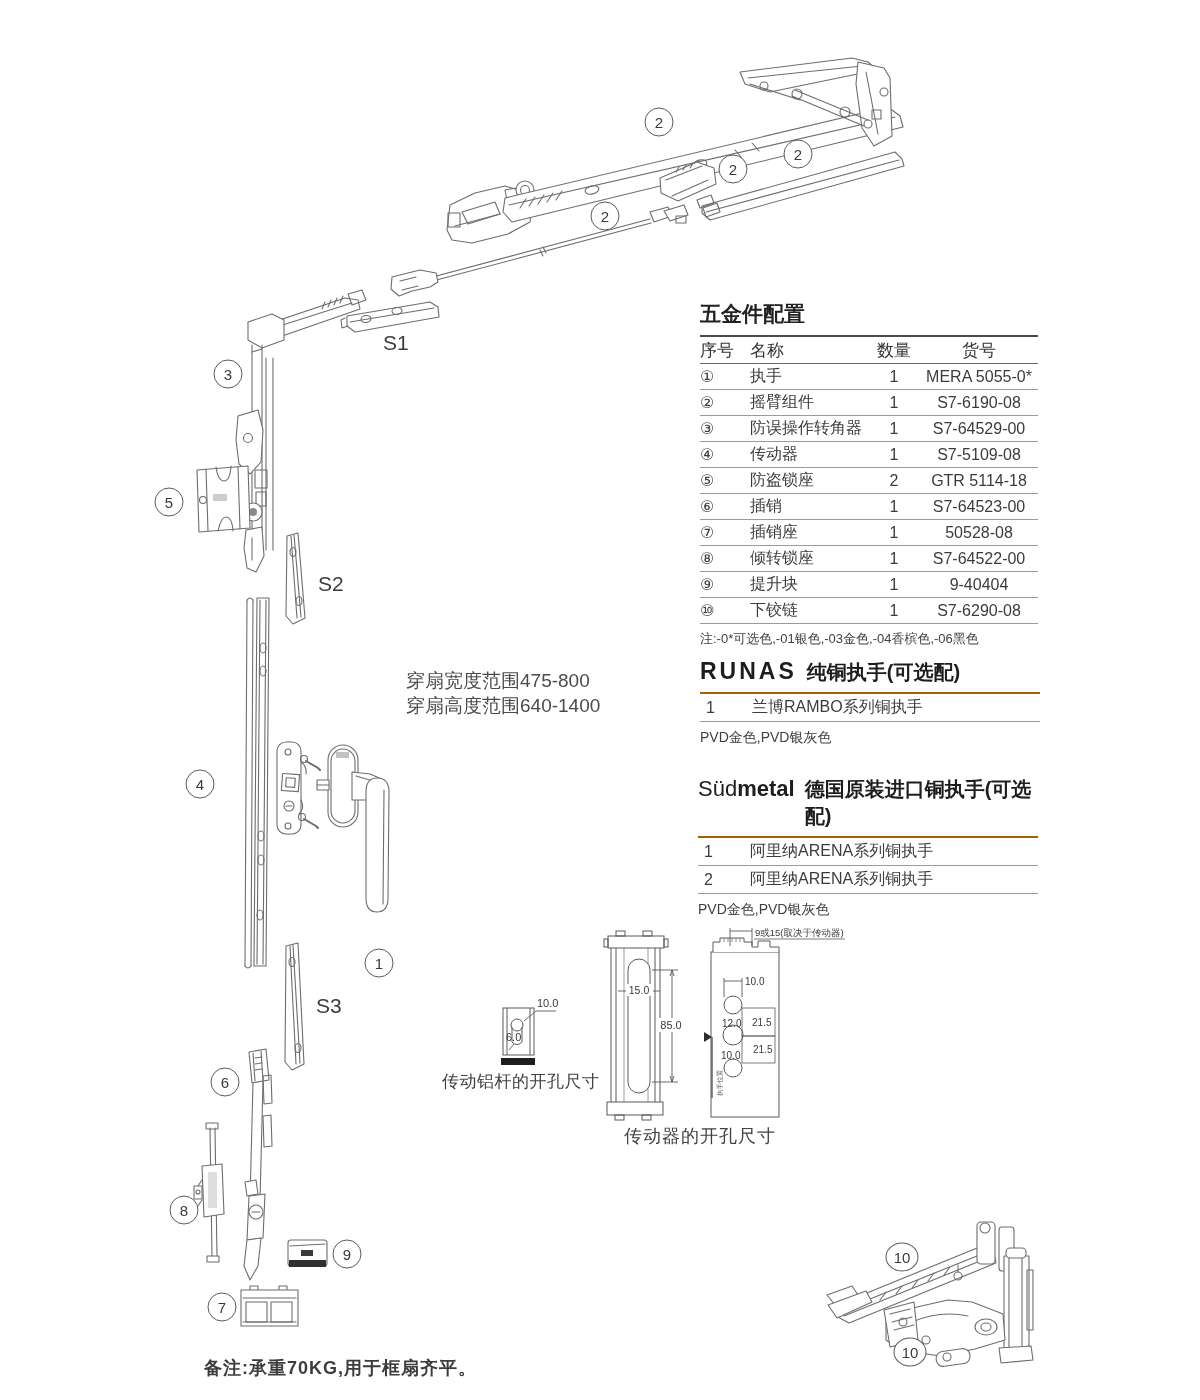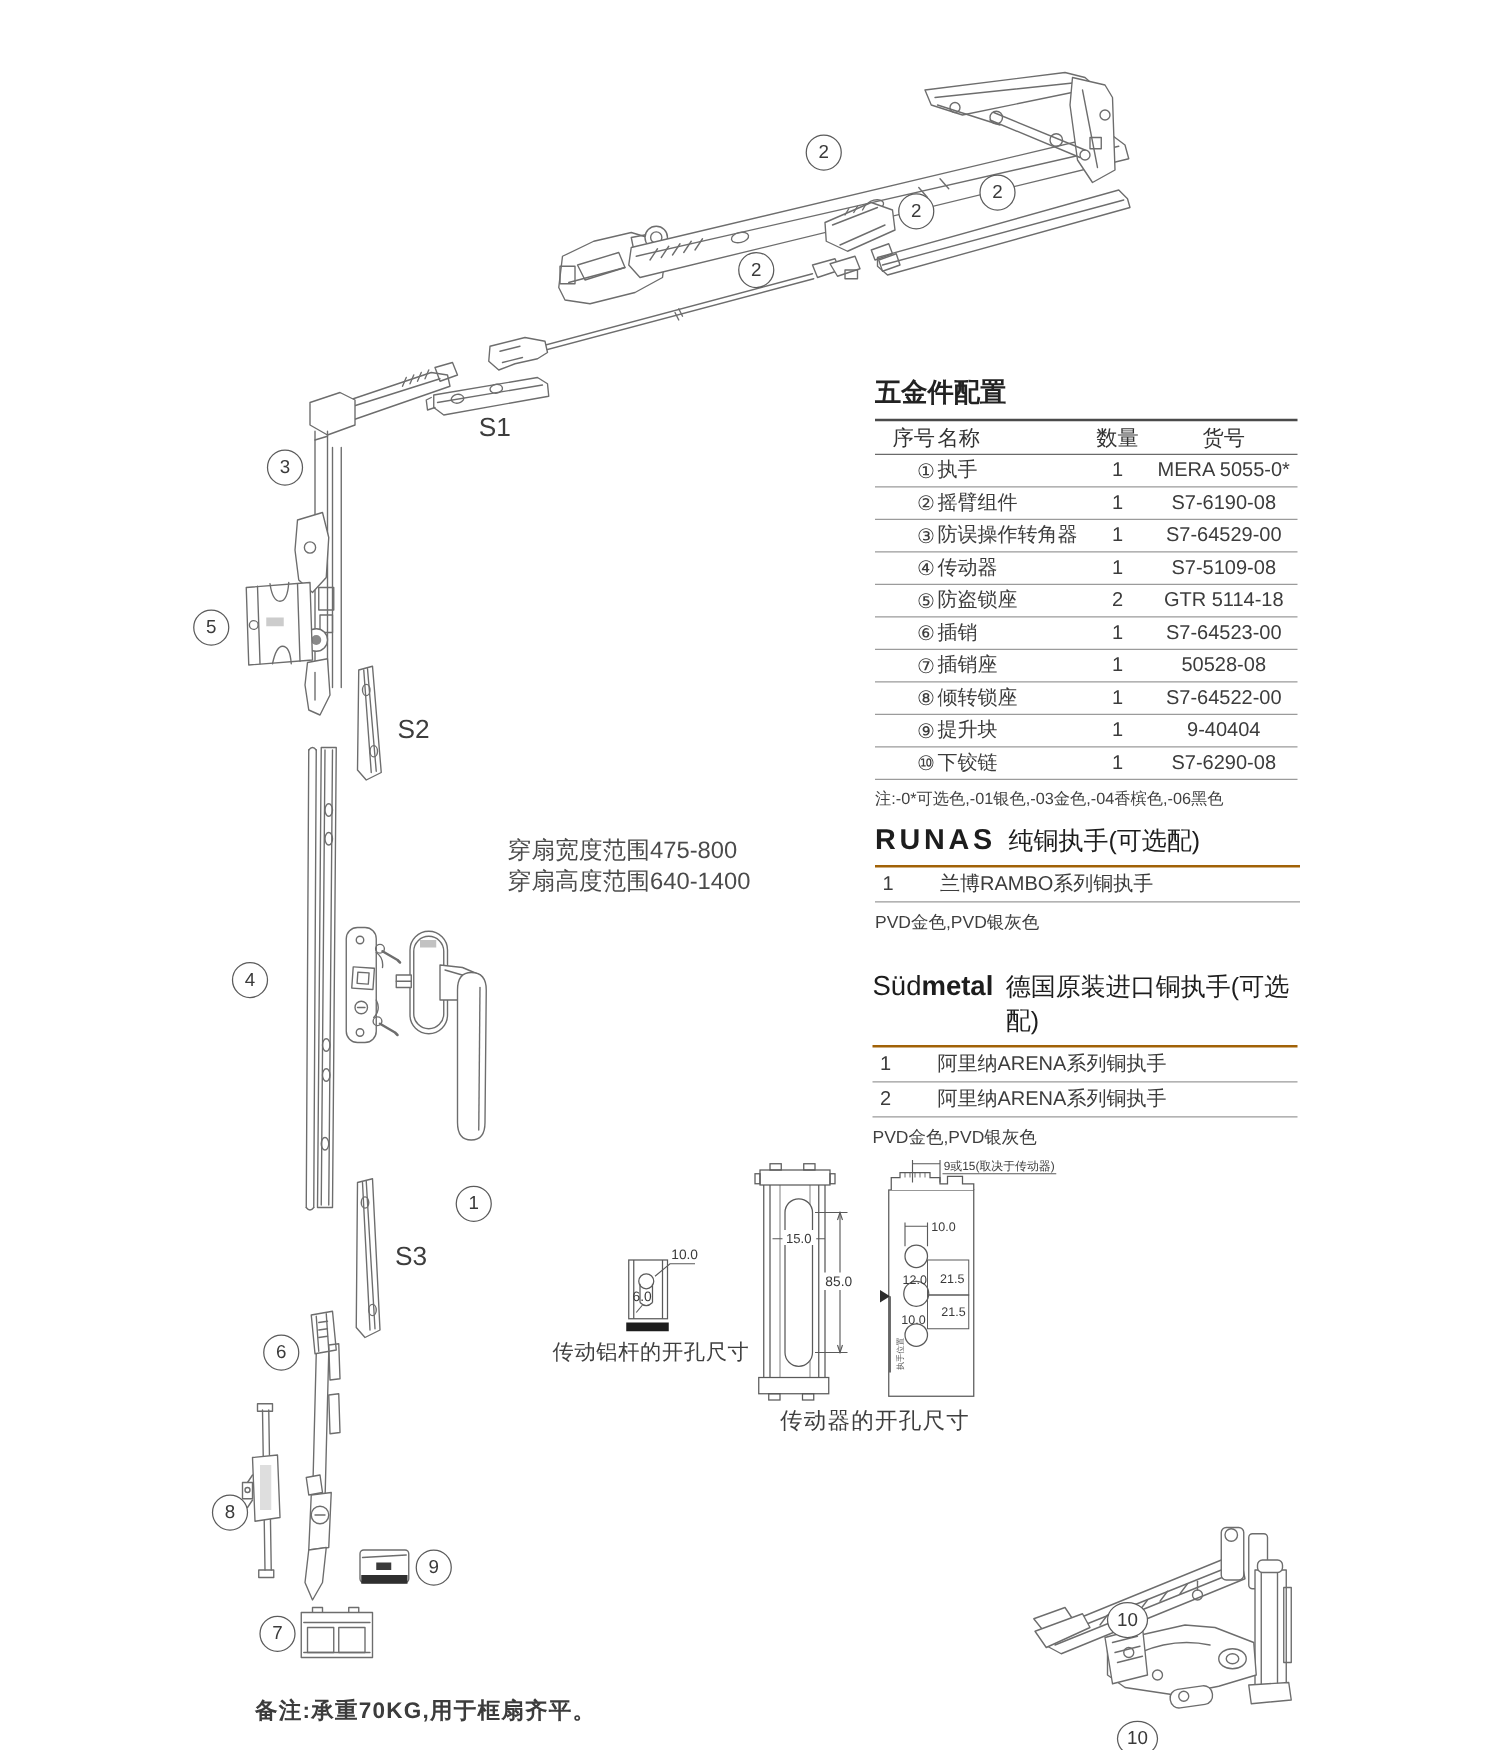--- a/index.html
+++ b/index.html
@@ -4,47 +4,47 @@
 <style>
   html,body{margin:0;padding:0;background:#ffffff;}
   .sheet{position:relative;width:1200px;height:1400px;background:#fff;overflow:hidden;
          font-family:"Liberation Sans","DejaVu Sans",sans-serif;color:#3c3c3c;}
   svg{position:absolute;left:0;top:0;}
 
   
   .callout{position:absolute;width:27px;height:27px;border:1.5px solid #5b5b5b;border-radius:50%;
            background:#fff;display:flex;align-items:center;justify-content:center;
            font-size:15px;color:#3a3a3a;transform:translate(-50%,-50%);}
-  .callout.wide{width:31px;margin-top:39px;}
+  .callout.wide{width:31px;}
 
   
   .slabel{position:absolute;font-size:21px;color:#3d3d3d;}
 
   
   .formulas{position:absolute;left:406px;top:436px;font-size:19px;line-height:23.5px;color:#4b4b4b;}
   .ranges{position:absolute;left:406px;top:668px;font-size:19px;line-height:25px;color:#4b4b4b;}
 
   
   .hw-table{position:absolute;left:700px;top:300px;width:338px;}
   .hw-title{font-size:21px;font-weight:bold;color:#222;padding-bottom:7px;border-bottom:2px solid #4a4a4a;}
   .hw-row{display:flex;align-items:center;height:25px;border-bottom:1px solid #9b9b9b;font-size:16px;color:#3c3c3c;}
   .hw-head{height:26px;border-bottom:1.4px solid #6a6a6a;font-size:17px;color:#333;}
-  .c-no{width:48px;text-align:right;flex:none;}
+  .c-no{width:48px;text-align:left;flex:none;}
   .c-name{width:118px;flex:none;text-align:left;padding-left:2px;}
   .c-qty{width:52px;text-align:center;flex:none;}
   .c-code{width:118px;text-align:center;flex:none;}
   .hw-note{font-size:13px;color:#3f3f3f;padding-top:6px;letter-spacing:0px;}
 
   
   .opt{position:absolute;width:340px;}
   .opt-head{display:flex;align-items:baseline;padding-bottom:6px;border-bottom:2px solid #a16207;}
   .brand-runas{font-size:23px;font-weight:bold;letter-spacing:3px;color:#1d1d1d;}
   .brand-sud{font-size:22px;color:#1d1d1d;}
   .brand-metal{font-size:22px;font-weight:bold;color:#1d1d1d;}
-  .opt-title{font-size:20px;font-weight:normal;color:#1d1d1d;margin-left:10px;}
+  .opt-title{font-size:20px;font-weight:bold;color:#1d1d1d;margin-left:10px;}
   .opt-row{display:flex;align-items:center;height:27px;border-bottom:1px solid #9b9b9b;font-size:16px;}
   .opt-no{width:46px;padding-left:6px;flex:none;}
   .opt-name{flex:1;text-align:left;}
   .opt-note{font-size:14px;color:#3f3f3f;padding-top:7px;}
 
   .caption{position:absolute;color:#3f3f3f;}
   .footer-note{position:absolute;left:204px;top:1356px;font-size:18px;font-weight:600;
                letter-spacing:1px;color:#3c3c3c;}
 </style>
 </head>

